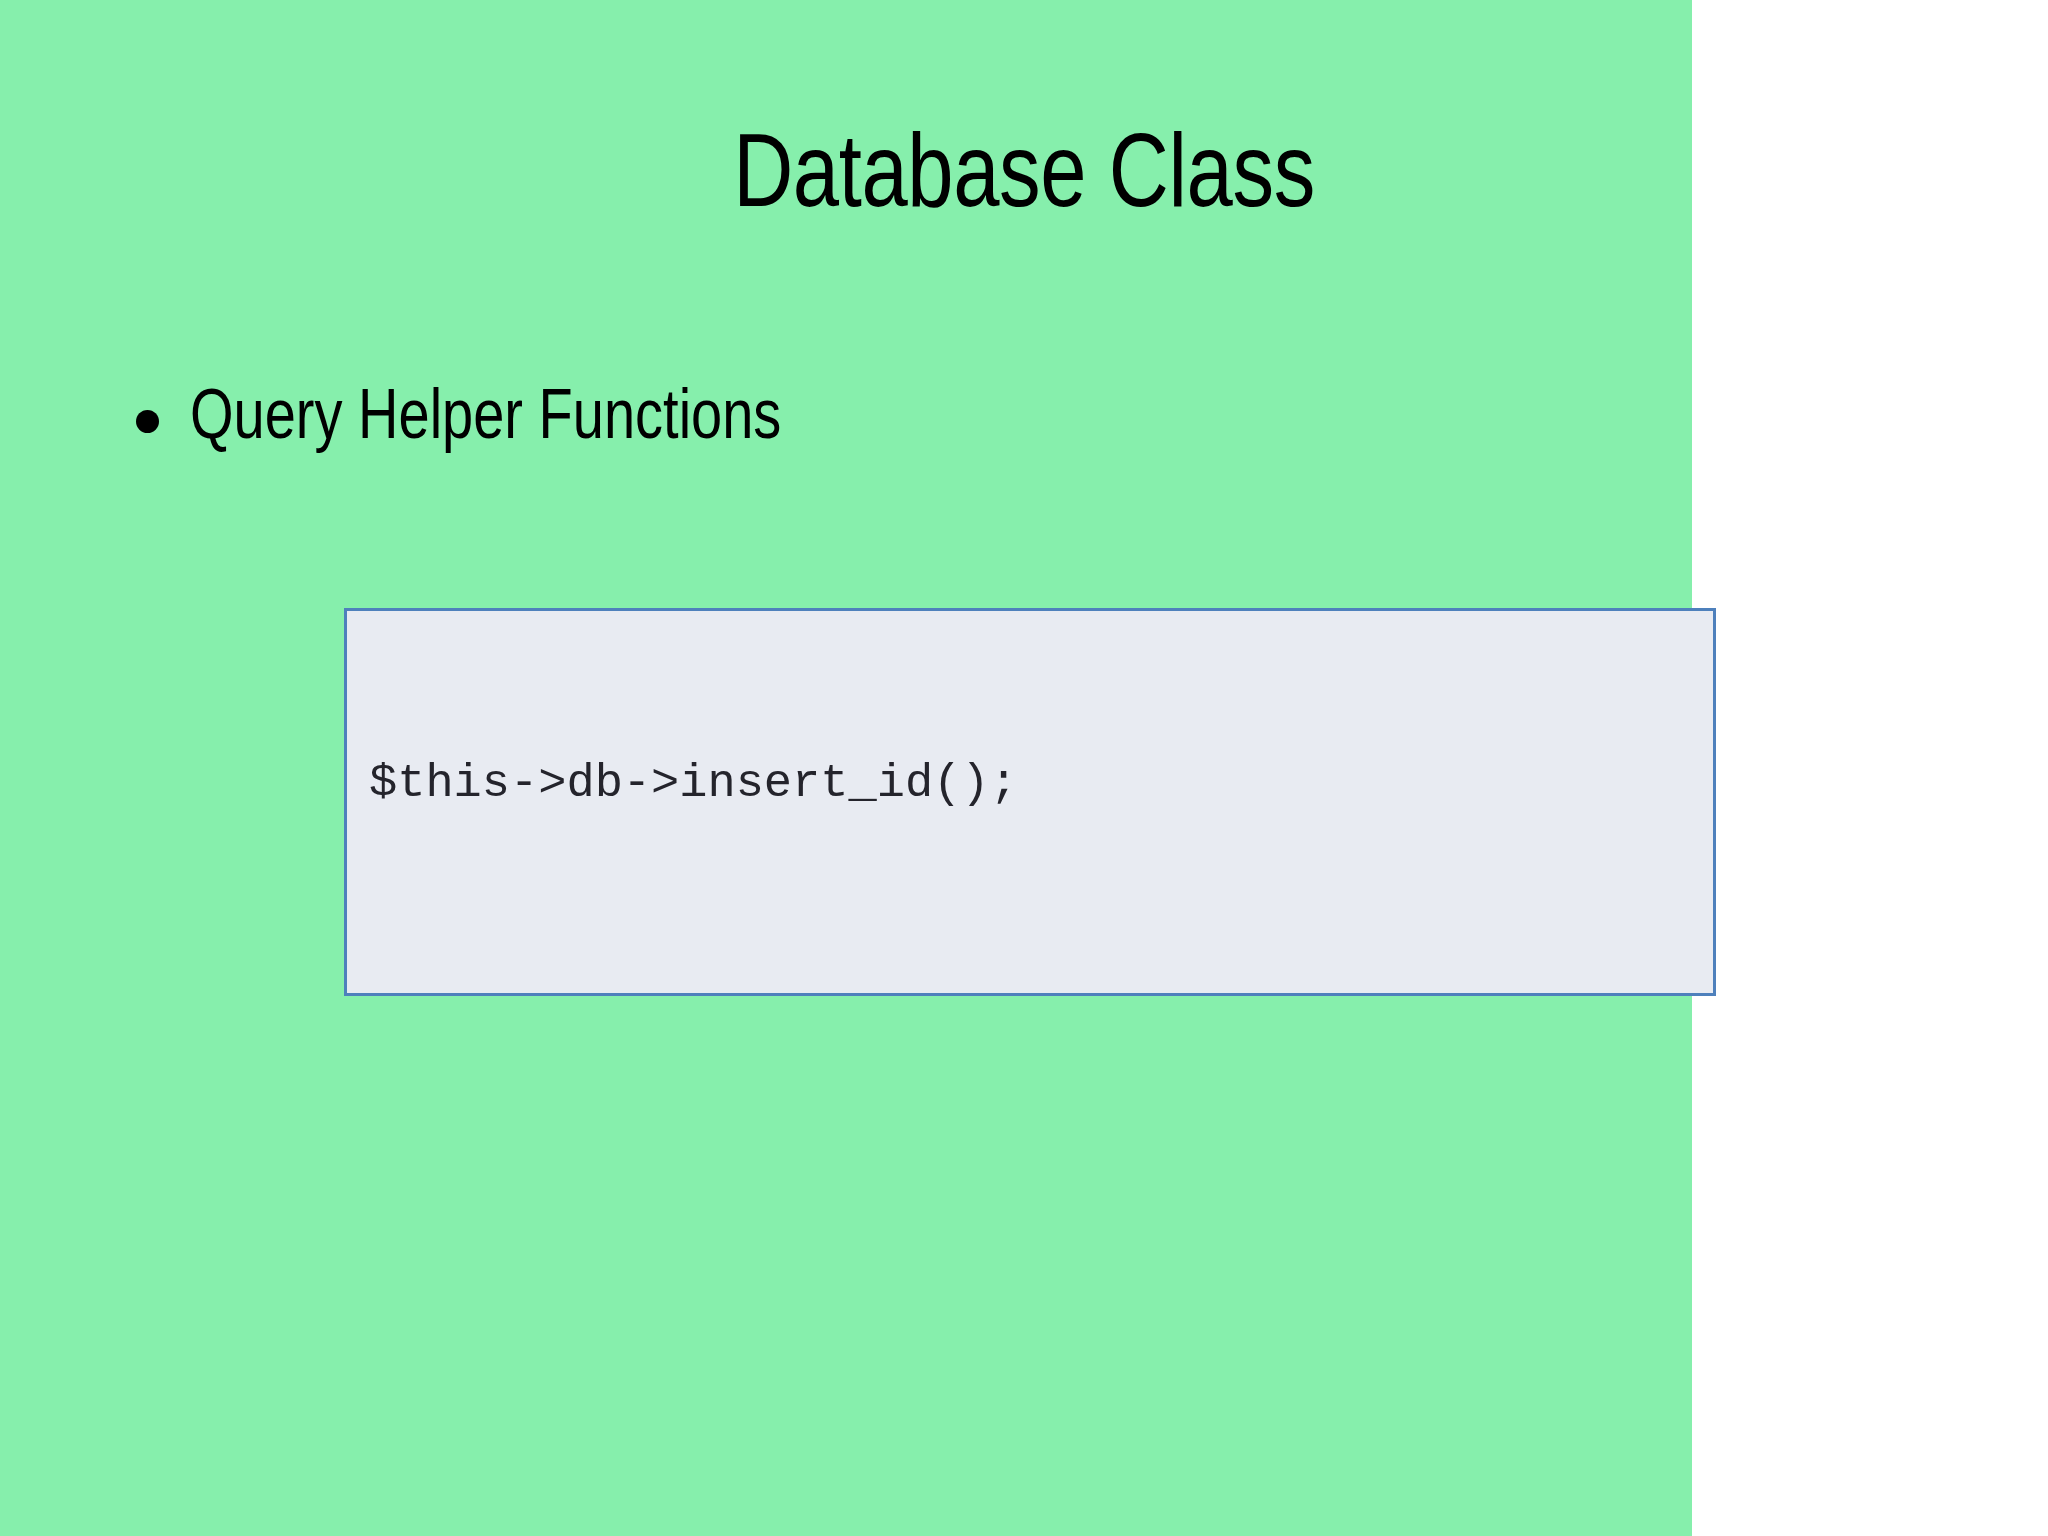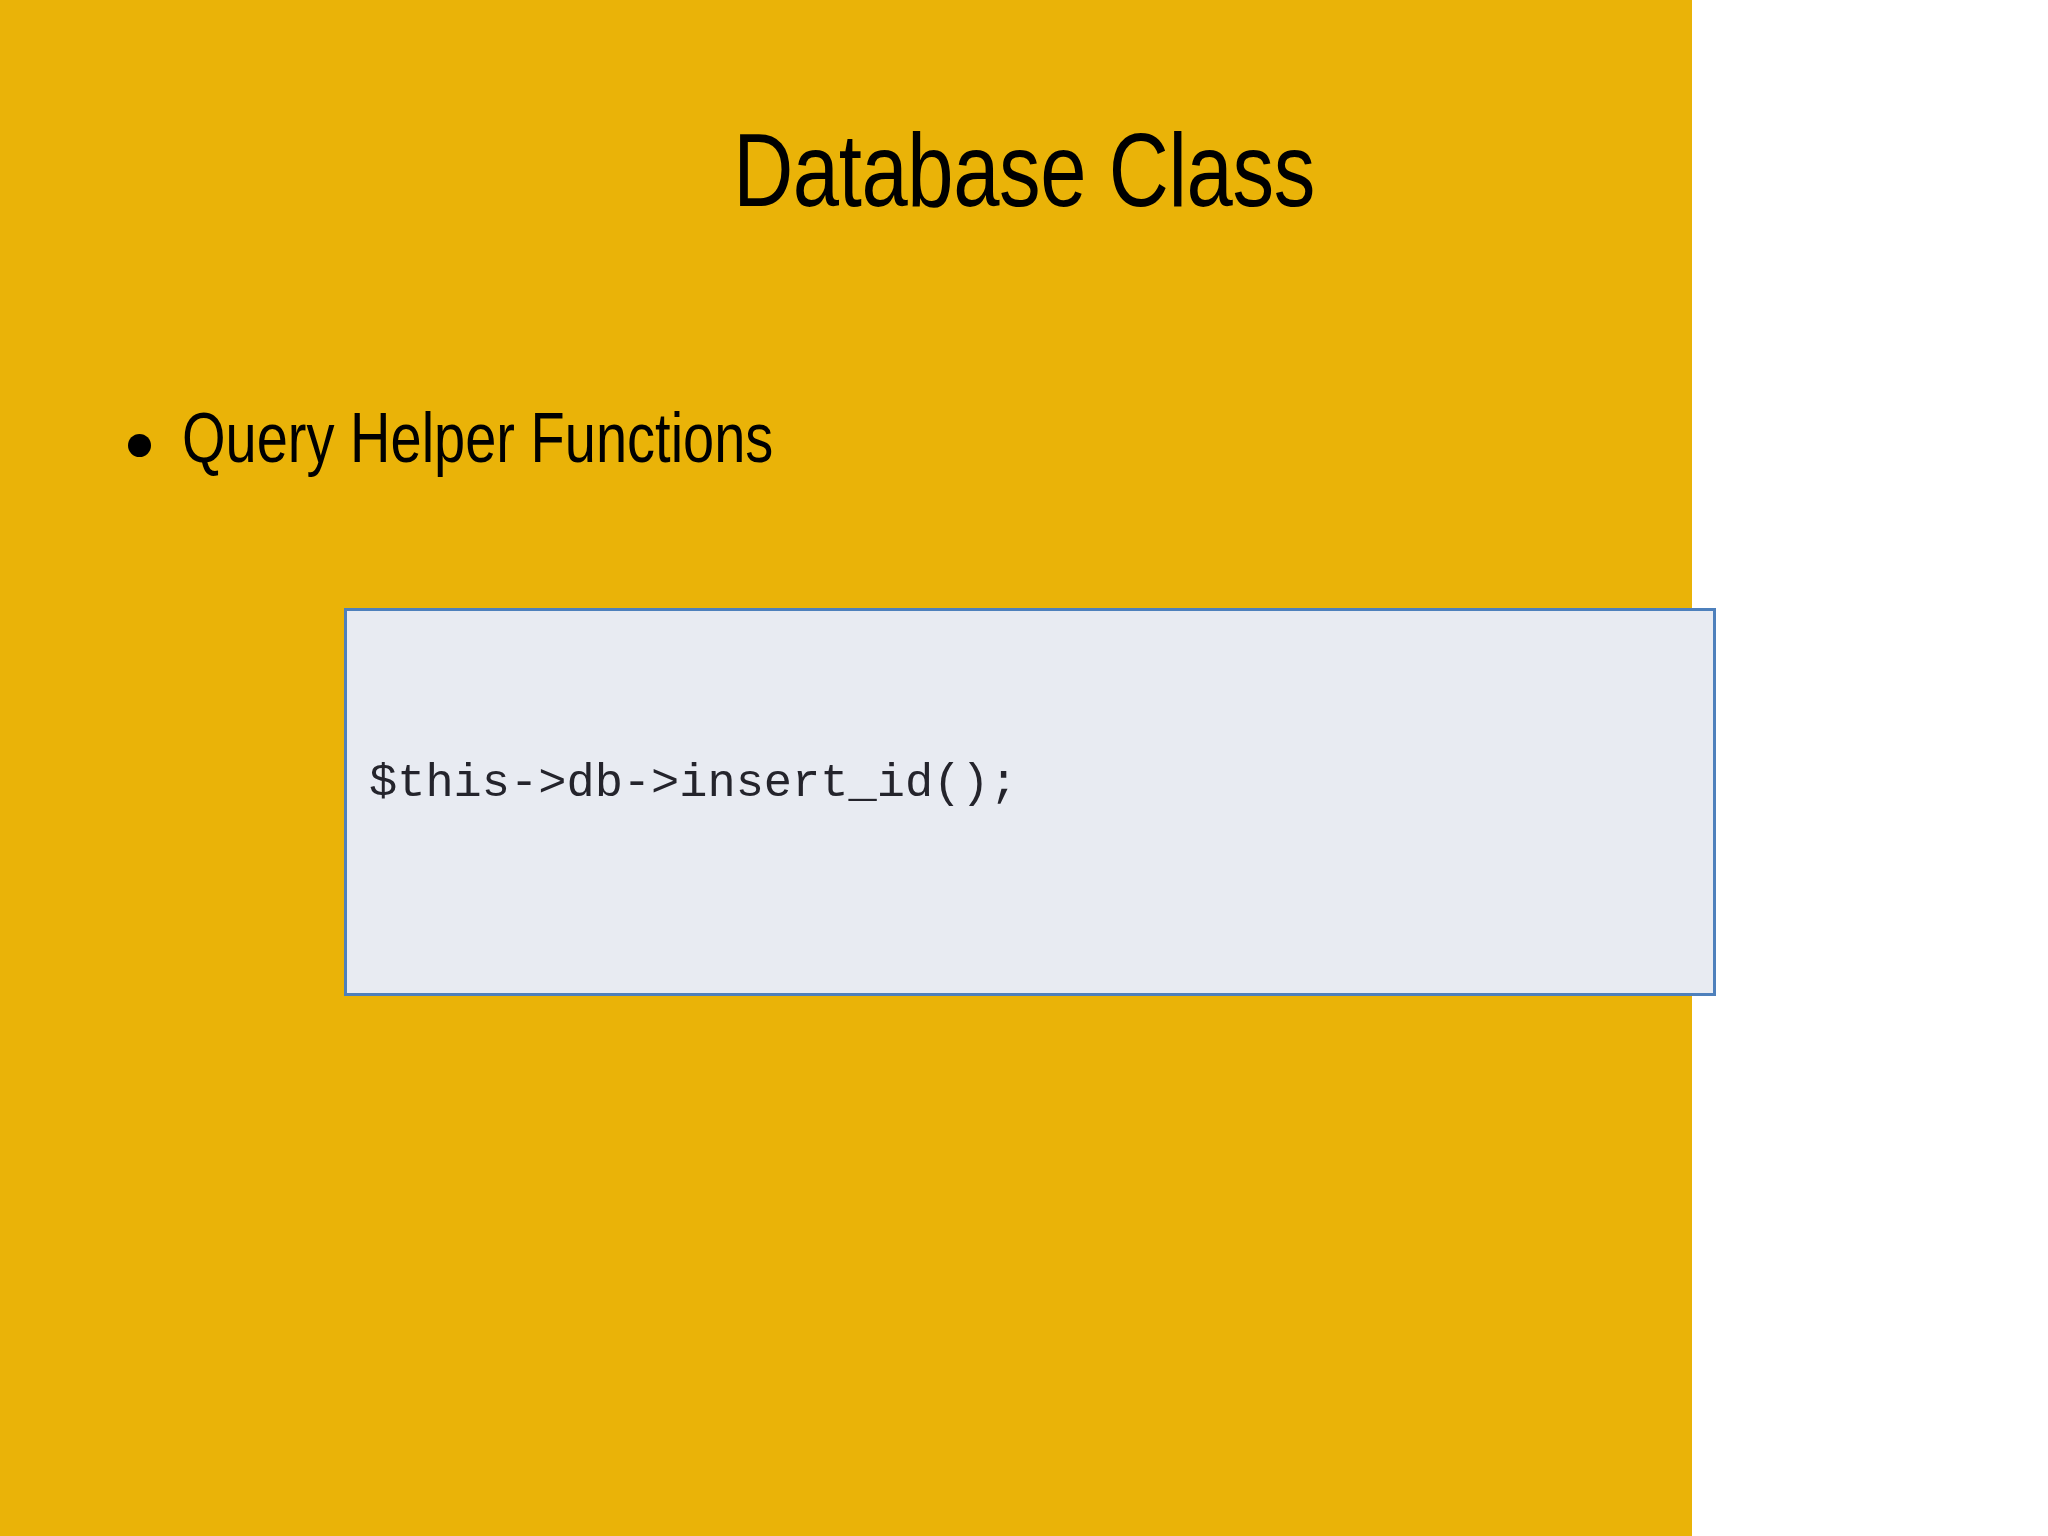--- a/index.html
+++ b/index.html
@@ -12,21 +12,21 @@
     height: 1536px;
     overflow: hidden;
     font-family: "Liberation Sans", sans-serif;
     -webkit-font-smoothing: antialiased;
   }
 
   .slide {
     position: relative;
     width: 1692px;
     height: 1536px;
-    background: #eab308;
+    background: #86efac;
   }
 
   
   .slide-title {
     position: absolute;
     left: 0;
     top: 112px;
     width: 2048px;
     text-align: center;
     font-family: "Liberation Sans", sans-serif;
@@ -36,24 +36,23 @@
     color: #000000;
     letter-spacing: -0.5px;
     transform: scaleX(0.80);
     transform-origin: 50% 50%;
     white-space: nowrap;
   }
 
   
   .bullet-list {
     position: absolute;
-    left: 112px;
+    left: 120px;
     top: 372px;
     width: 1800px;
-    margin-top: 24px;
   }
   .bullet-item {
     display: flex;
     align-items: flex-start;
     gap: 0px;
   }
   .bullet-marker {
     flex: 0 0 auto;
     width: 70px;
     position: relative;

